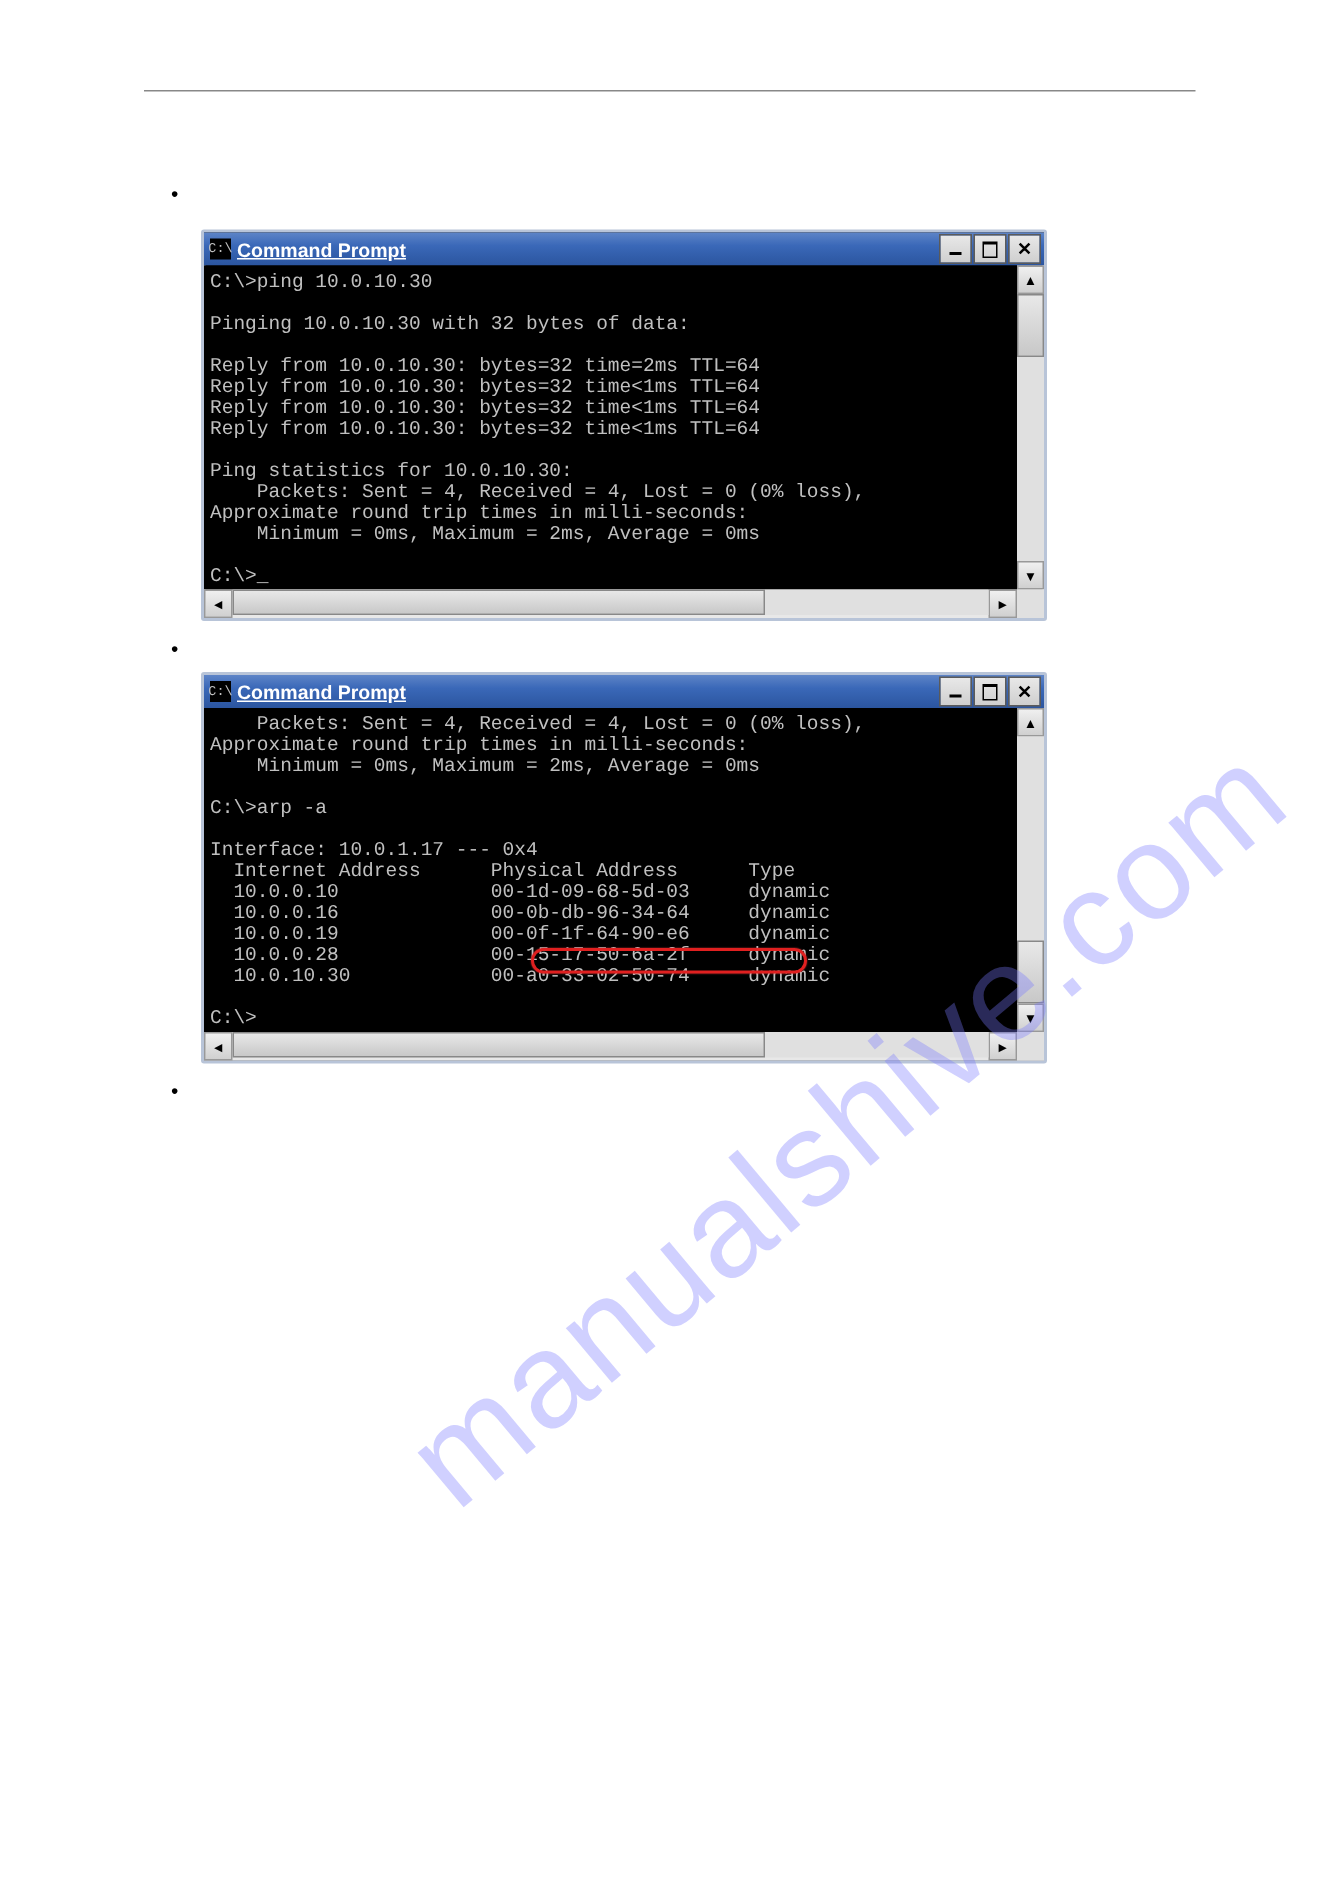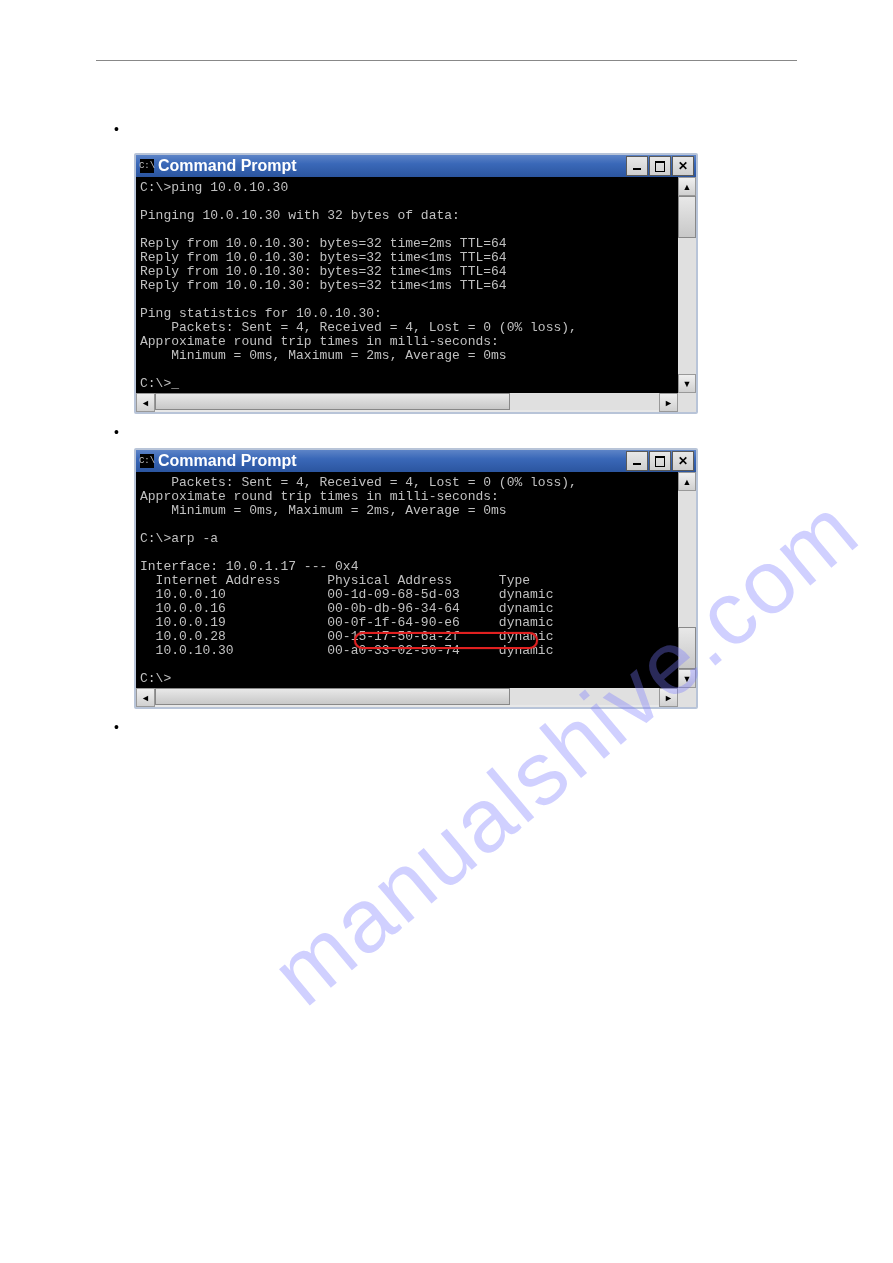--- a/index.html
+++ b/index.html
@@ -56,22 +56,23 @@
     align-items: center;
     justify-content: center;
     margin-right: 4px;
     font-size: 9px;
     color: #c0c0c0;
     font-family: "Courier New", monospace;
   }
   .tb-title {
     flex: 1;
     color: #fff;
-    font-size: 16px;
+    font-size: 13px;
     font-weight: bold;
+    text-decoration: underline;
   }
   .tb-buttons {
     display: flex;
     gap: 1px;
   }
   .tb-btn {
     width: 20px;
     height: 18px;
     background: linear-gradient(180deg, #e8e8e8, #cfcfcf);
     border: 1px solid #5a5a5a;

